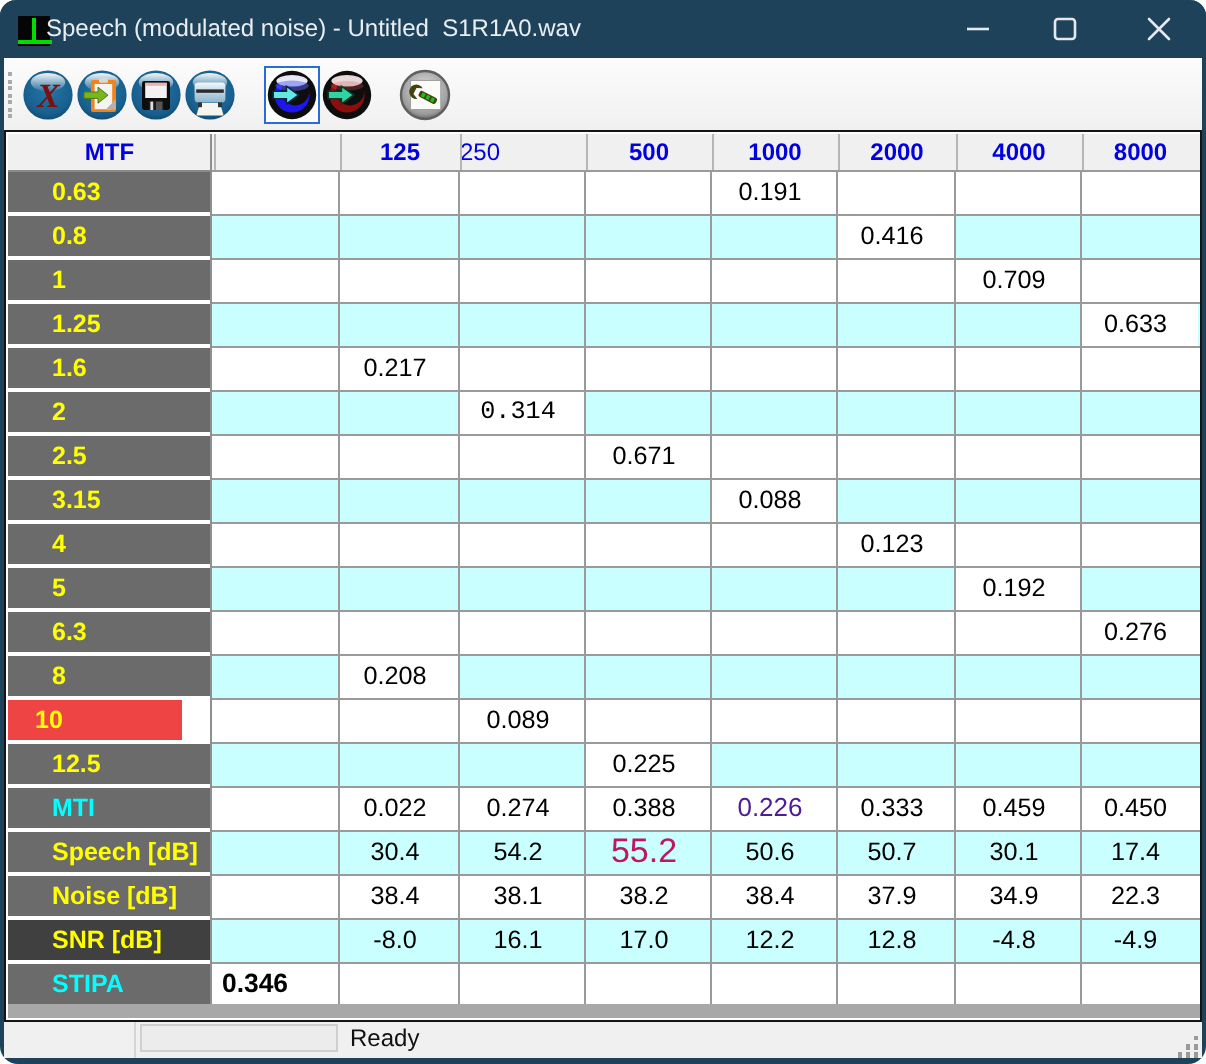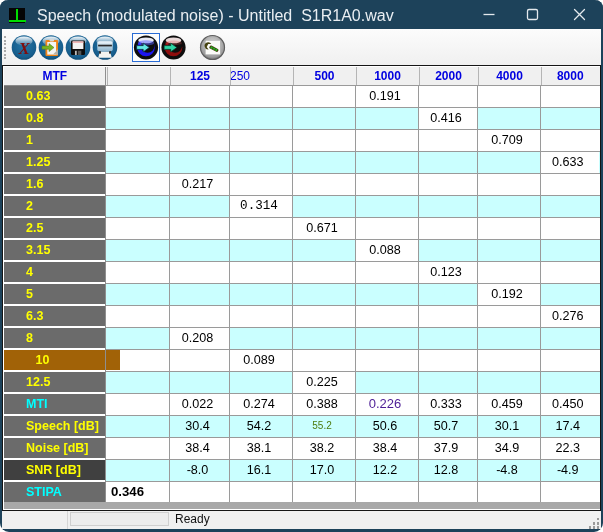--- a/index.html
+++ b/index.html
@@ -2,21 +2,21 @@
 <html><head><meta charset="utf-8"><style>
 *{margin:0;padding:0;box-sizing:border-box}
 html,body{width:603px;height:532px;background:#fff;overflow:hidden;font-family:"Liberation Sans",sans-serif;}
 .abs{position:absolute}
 </style></head><body>
 <div class="abs" style="left:0;top:0;width:603px;height:532px;background:#f0f0f0;border-left:2px solid #1d425a;border-right:2px solid #1d425a;border-bottom:3px solid #1d425a;border-radius:8px 8px 9px 9px;"></div>
 <div class="abs" style="left:0;top:0;width:603px;height:28.5px;background:#1d425a;border-radius:8px 8px 0 0;"></div>
 <div class="abs" style="left:9px;top:7.5px;width:16px;height:15px;background:#050505;"></div>
 <div class="abs" style="left:16px;top:8.5px;width:2px;height:13px;background:#00dc00;"></div>
 <div class="abs" style="left:9px;top:20px;width:16.5px;height:2px;background:#00dc00;"></div>
-<div class="abs" style="left:37px;top:7px;font-size:16px;color:#e9eef2;white-space:pre;">Speech (modulated noise) - Untitled  S1R1A0.wav</div>
+<div class="abs" style="left:23px;top:7px;font-size:12px;color:#e9eef2;white-space:pre;">Speech (modulated noise) - Untitled  S1R1A0.wav</div>
 <svg class="abs" style="left:450px;top:0;width:150px;height:28px" viewBox="0 0 150 28">
     <line x1="33.5" y1="14.5" x2="44.5" y2="14.5" stroke="#e4e9ed" stroke-width="1.3"></line>
     <rect x="77.5" y="9.5" width="10" height="10" rx="1.5" fill="none" stroke="#e4e9ed" stroke-width="1.3"></rect>
     <path d="M124.5 9.5 L134.5 19.5 M134.5 9.5 L124.5 19.5" stroke="#e4e9ed" stroke-width="1.3" stroke-linecap="round"></path>
   </svg>
 <div class="abs" style="left:2px;top:28.5px;width:599px;height:36.5px;background:linear-gradient(180deg,#fcfcfc,#f0f0f0);"></div>
 <div class="abs" style="left:4px;top:36.0px;width:2px;height:2px;background:#aaa;"></div>
 <div class="abs" style="left:4px;top:39.5px;width:2px;height:2px;background:#aaa;"></div>
 <div class="abs" style="left:4px;top:43.0px;width:2px;height:2px;background:#aaa;"></div>
 <div class="abs" style="left:4px;top:46.5px;width:2px;height:2px;background:#aaa;"></div>
@@ -172,21 +172,21 @@
 <div class="abs" style="left:3.5px;top:130.0px;width:102.5px;height:20.0px;background:#6b6b6b;color:#ffff00;font-size:12.5px;font-weight:bold;line-height:21.5px;padding-left:22.5px;">1</div>
 <div class="abs" style="left:3.5px;top:152.0px;width:102.5px;height:20.0px;background:#6b6b6b;color:#ffff00;font-size:12.5px;font-weight:bold;line-height:21.5px;padding-left:22.5px;">1.25</div>
 <div class="abs" style="left:3.5px;top:174.0px;width:102.5px;height:20.0px;background:#6b6b6b;color:#ffff00;font-size:12.5px;font-weight:bold;line-height:21.5px;padding-left:22.5px;">1.6</div>
 <div class="abs" style="left:3.5px;top:196.0px;width:102.5px;height:20.0px;background:#6b6b6b;color:#ffff00;font-size:12.5px;font-weight:bold;line-height:21.5px;padding-left:22.5px;">2</div>
 <div class="abs" style="left:3.5px;top:218.0px;width:102.5px;height:20.0px;background:#6b6b6b;color:#ffff00;font-size:12.5px;font-weight:bold;line-height:21.5px;padding-left:22.5px;">2.5</div>
 <div class="abs" style="left:3.5px;top:240.0px;width:102.5px;height:20.0px;background:#6b6b6b;color:#ffff00;font-size:12.5px;font-weight:bold;line-height:21.5px;padding-left:22.5px;">3.15</div>
 <div class="abs" style="left:3.5px;top:262.0px;width:102.5px;height:20.0px;background:#6b6b6b;color:#ffff00;font-size:12.5px;font-weight:bold;line-height:21.5px;padding-left:22.5px;">4</div>
 <div class="abs" style="left:3.5px;top:284.0px;width:102.5px;height:20.0px;background:#6b6b6b;color:#ffff00;font-size:12.5px;font-weight:bold;line-height:21.5px;padding-left:22.5px;">5</div>
 <div class="abs" style="left:3.5px;top:306.0px;width:102.5px;height:20.0px;background:#6b6b6b;color:#ffff00;font-size:12.5px;font-weight:bold;line-height:21.5px;padding-left:22.5px;">6.3</div>
 <div class="abs" style="left:3.5px;top:328.0px;width:102.5px;height:20.0px;background:#6b6b6b;color:#ffff00;font-size:12.5px;font-weight:bold;line-height:21.5px;padding-left:22.5px;">8</div>
-<div class="abs" style="left:3.5px;top:350.0px;width:116px;height:20.0px;background:#a16207;color:#ffff00;font-size:12.5px;font-weight:bold;line-height:21.5px;padding-left:32px;">10</div>
+<div class="abs" style="left:3.5px;top:350.0px;width:87px;height:20.0px;background:#ef4444;color:#ffff00;font-size:12.5px;font-weight:bold;line-height:21.5px;padding-left:14px;">10</div>
 <div class="abs" style="left:3.5px;top:372.0px;width:102.5px;height:20.0px;background:#6b6b6b;color:#ffff00;font-size:12.5px;font-weight:bold;line-height:21.5px;padding-left:22.5px;">12.5</div>
 <div class="abs" style="left:3.5px;top:394.0px;width:102.5px;height:20.0px;background:#6b6b6b;color:#00ffff;font-size:12.5px;font-weight:bold;line-height:21.5px;padding-left:22.5px;">MTI</div>
 <div class="abs" style="left:3.5px;top:416.0px;width:102.5px;height:20.0px;background:#6b6b6b;color:#ffff00;font-size:12.5px;font-weight:bold;line-height:21.5px;padding-left:22.5px;">Speech [dB]</div>
 <div class="abs" style="left:3.5px;top:438.0px;width:102.5px;height:20.0px;background:#6b6b6b;color:#ffff00;font-size:12.5px;font-weight:bold;line-height:21.5px;padding-left:22.5px;">Noise [dB]</div>
 <div class="abs" style="left:3.5px;top:460.0px;width:102.5px;height:20.0px;background:#404040;color:#ffff00;font-size:12.5px;font-weight:bold;line-height:21.5px;padding-left:22.5px;">SNR [dB]</div>
 <div class="abs" style="left:3.5px;top:482.0px;width:102.5px;height:19.5px;background:#6b6b6b;color:#00ffff;font-size:12.5px;font-weight:bold;line-height:21.0px;padding-left:22.5px;">STIPA</div>
 <div class="abs" style="left:105.0px;top:66.5px;width:1px;height:435.0px;background:#8f8f8f;"></div>
 <div class="abs" style="left:354.0px;top:86.0px;width:62.0px;height:20.5px;text-align:center;font-size:12.6px;color:#000;line-height:20.5px;">0.191</div>
 <div class="abs" style="left:417.0px;top:108.0px;width:58.0px;height:20.5px;text-align:center;font-size:12.6px;color:#000;line-height:20.5px;">0.416</div>
 <div class="abs" style="left:476.0px;top:130.0px;width:62.0px;height:20.5px;text-align:center;font-size:12.6px;color:#000;line-height:20.5px;">0.709</div>
@@ -203,21 +203,21 @@
 <div class="abs" style="left:291.0px;top:372.0px;width:62.0px;height:20.5px;text-align:center;font-size:12.6px;color:#000;line-height:20.5px;">0.225</div>
 <div class="abs" style="left:168.0px;top:394.0px;width:59.0px;height:20.5px;text-align:center;font-size:12.6px;color:#000;line-height:20.5px;">0.022</div>
 <div class="abs" style="left:228.0px;top:394.0px;width:62.0px;height:20.5px;text-align:center;font-size:12.6px;color:#000;line-height:20.5px;">0.274</div>
 <div class="abs" style="left:291.0px;top:394.0px;width:62.0px;height:20.5px;text-align:center;font-size:12.6px;color:#000;line-height:20.5px;">0.388</div>
 <div class="abs" style="left:354.0px;top:394.0px;width:62.0px;height:20.5px;text-align:center;font-size:13px;color:#4c1d95;line-height:20.5px;">0.226</div>
 <div class="abs" style="left:417.0px;top:394.0px;width:58.0px;height:20.5px;text-align:center;font-size:12.6px;color:#000;line-height:20.5px;">0.333</div>
 <div class="abs" style="left:476.0px;top:394.0px;width:62.0px;height:20.5px;text-align:center;font-size:12.6px;color:#000;line-height:20.5px;">0.459</div>
 <div class="abs" style="left:539.0px;top:394.0px;width:57.5px;height:20.5px;text-align:center;font-size:12.6px;color:#000;line-height:20.5px;">0.450</div>
 <div class="abs" style="left:168.0px;top:416.0px;width:59.0px;height:20.5px;text-align:center;font-size:12.6px;color:#000;line-height:20.5px;">30.4</div>
 <div class="abs" style="left:228.0px;top:416.0px;width:62.0px;height:20.5px;text-align:center;font-size:12.6px;color:#000;line-height:20.5px;">54.2</div>
-<div class="abs" style="left:291.0px;top:416.0px;width:62.0px;height:20.5px;text-align:center;font-size:10px;color:#4d7c0f;line-height:20.5px;">55.2</div>
+<div class="abs" style="left:291.0px;top:416.0px;width:62.0px;height:20.5px;text-align:center;font-size:17px;color:#be185d;line-height:20.5px;">55.2</div>
 <div class="abs" style="left:354.0px;top:416.0px;width:62.0px;height:20.5px;text-align:center;font-size:12.6px;color:#000;line-height:20.5px;">50.6</div>
 <div class="abs" style="left:417.0px;top:416.0px;width:58.0px;height:20.5px;text-align:center;font-size:12.6px;color:#000;line-height:20.5px;">50.7</div>
 <div class="abs" style="left:476.0px;top:416.0px;width:62.0px;height:20.5px;text-align:center;font-size:12.6px;color:#000;line-height:20.5px;">30.1</div>
 <div class="abs" style="left:539.0px;top:416.0px;width:57.5px;height:20.5px;text-align:center;font-size:12.6px;color:#000;line-height:20.5px;">17.4</div>
 <div class="abs" style="left:168.0px;top:438.0px;width:59.0px;height:20.5px;text-align:center;font-size:12.6px;color:#000;line-height:20.5px;">38.4</div>
 <div class="abs" style="left:228.0px;top:438.0px;width:62.0px;height:20.5px;text-align:center;font-size:12.6px;color:#000;line-height:20.5px;">38.1</div>
 <div class="abs" style="left:291.0px;top:438.0px;width:62.0px;height:20.5px;text-align:center;font-size:12.6px;color:#000;line-height:20.5px;">38.2</div>
 <div class="abs" style="left:354.0px;top:438.0px;width:62.0px;height:20.5px;text-align:center;font-size:12.6px;color:#000;line-height:20.5px;">38.4</div>
 <div class="abs" style="left:417.0px;top:438.0px;width:58.0px;height:20.5px;text-align:center;font-size:12.6px;color:#000;line-height:20.5px;">37.9</div>
 <div class="abs" style="left:476.0px;top:438.0px;width:62.0px;height:20.5px;text-align:center;font-size:12.6px;color:#000;line-height:20.5px;">34.9</div>

